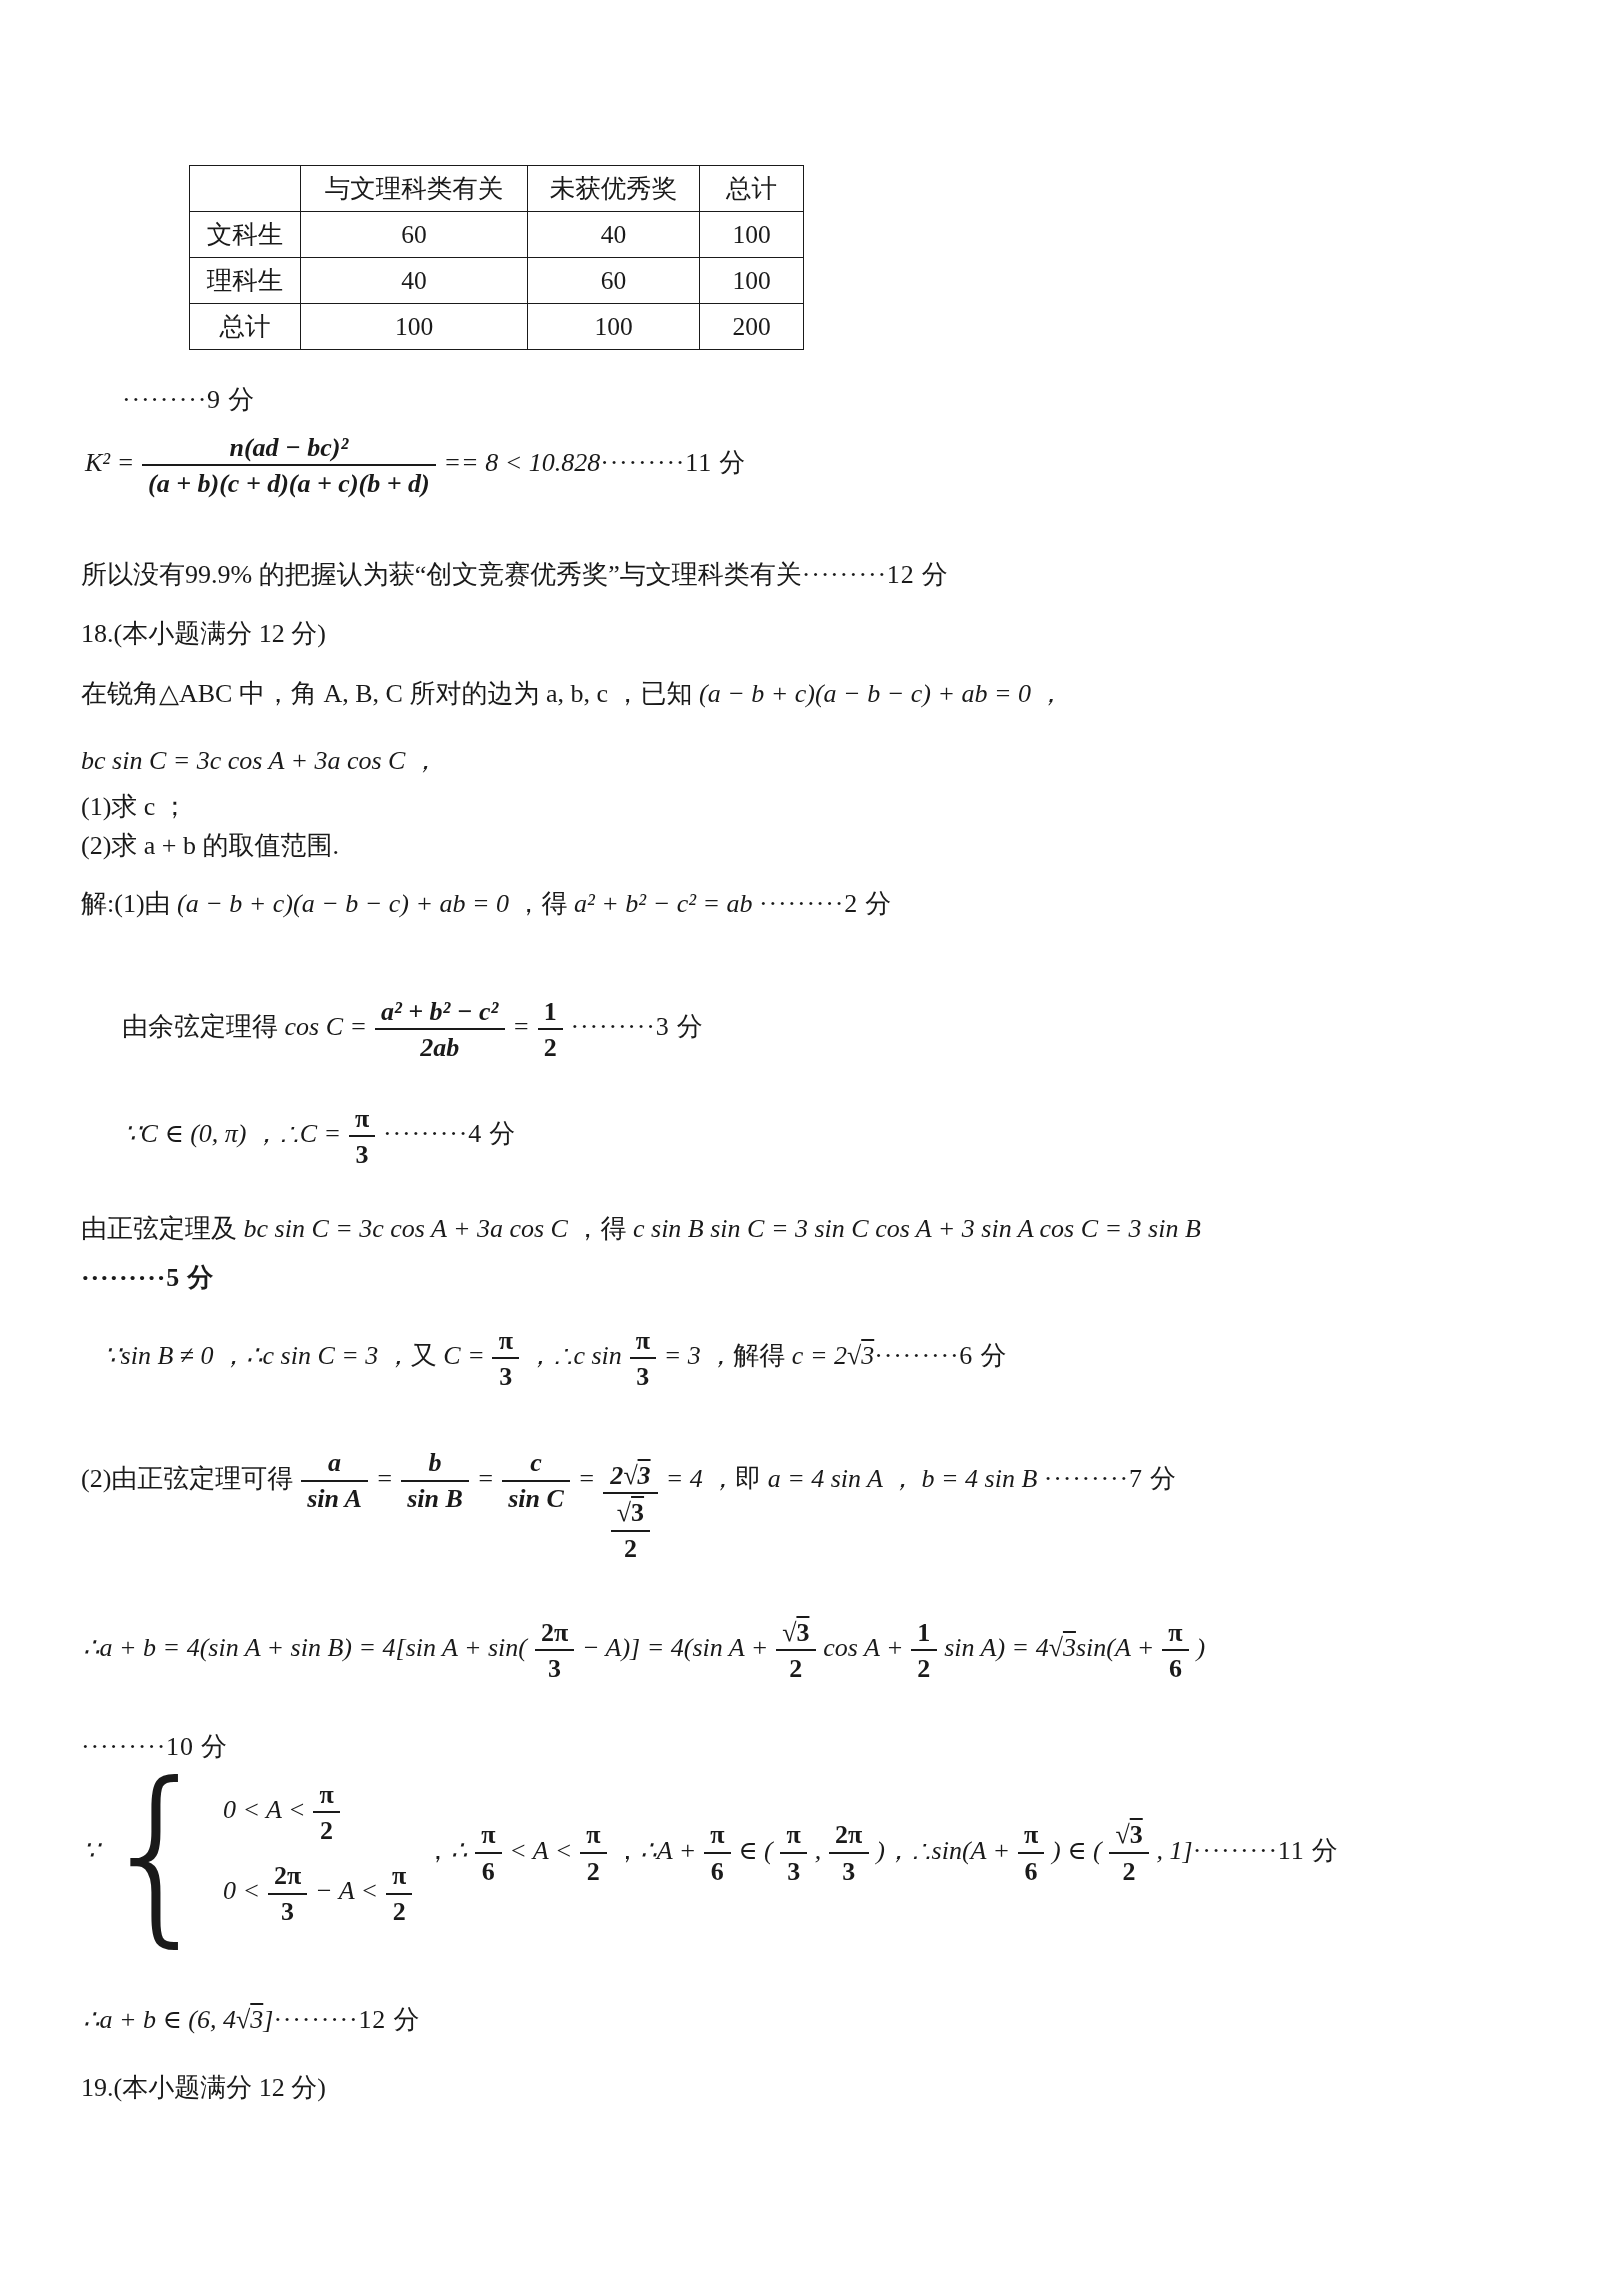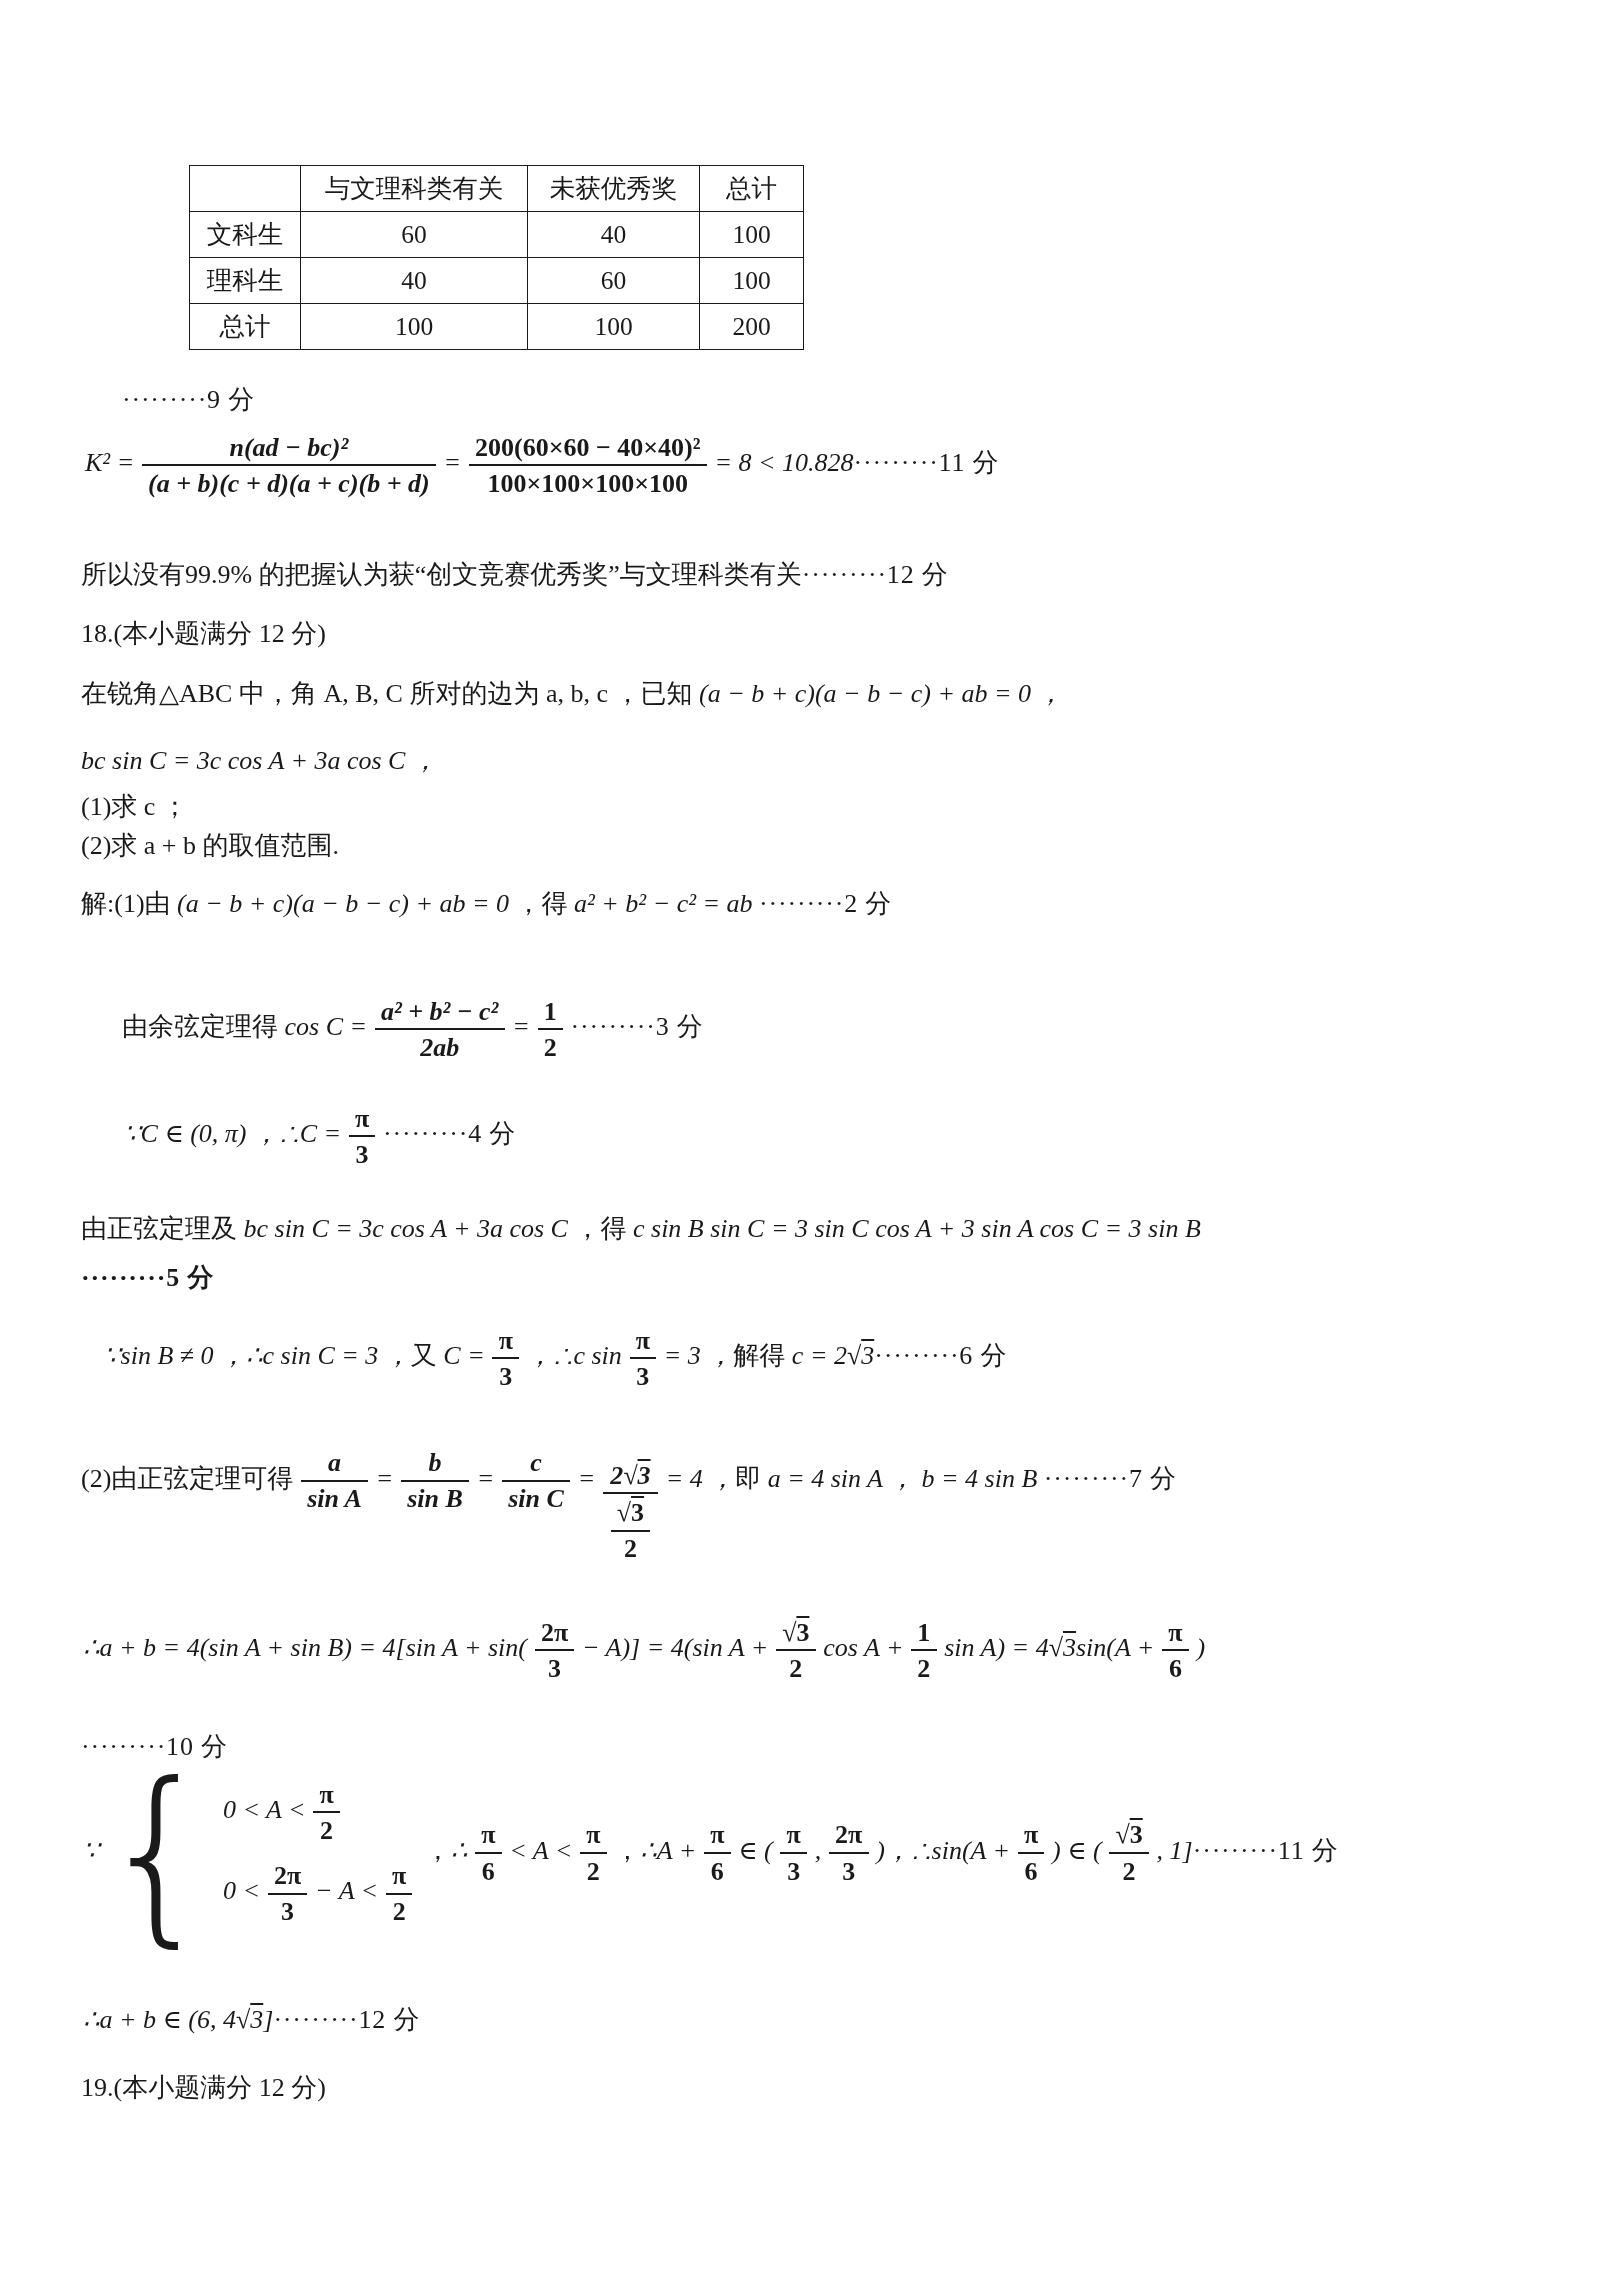--- a/index.html
+++ b/index.html
@@ -68,21 +68,21 @@
         <td>200</td>
       </tr>
     </tbody>
   </table>
 
   <div class="line" style="left:122px;top:383px;">
     <span class="mark">·········9 分</span>
   </div>
 
   <div class="line" style="left:85px;top:430px;">
-    <span class="it">K² =</span><span class="frac"><span class="num it">n(ad − bc)²</span><span class="den it">(a + b)(c + d)(a + c)(b + d)</span></span><span class="it">=</span><span class="frac"><span class="num">200(60×60 − 40×40)²</span><span class="den">100×100×100×100</span></span><span class="it">= 8 &lt; 10.828</span><span class="mark">·········11 分</span>
+    <span class="it">K² =</span><span class="frac"><span class="num it">n(ad − bc)²</span><span class="den it">(a + b)(c + d)(a + c)(b + d)</span></span><span class="it">=</span><span class="it">= 8 &lt; 10.828</span><span class="mark">·········11 分</span>
   </div>
 
   <div class="line" style="left:81px;top:558px;">
     <span>所以没有99.9% 的把握认为获“创文竞赛优秀奖”与文理科类有关</span><span class="mark">·········12 分</span>
   </div>
 
   <div class="line" style="left:81px;top:617px;">
     <span>18.(本小题满分 12 分)</span>
   </div>
 

